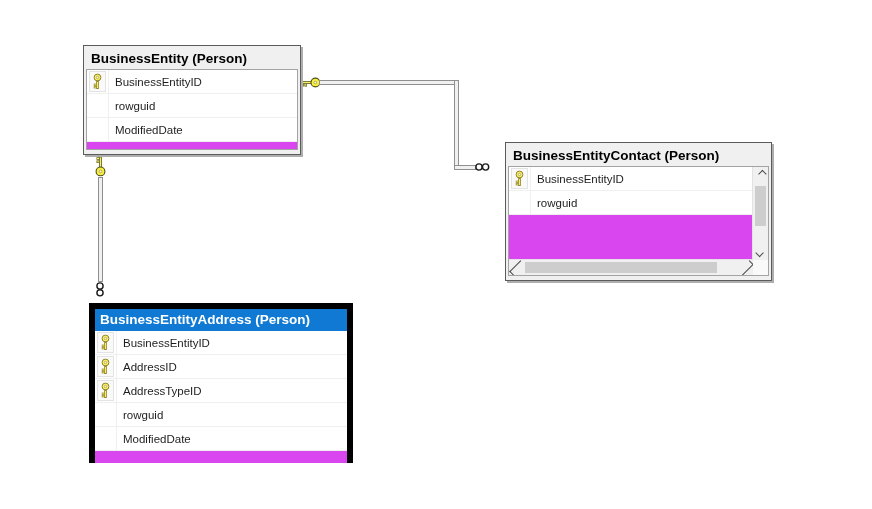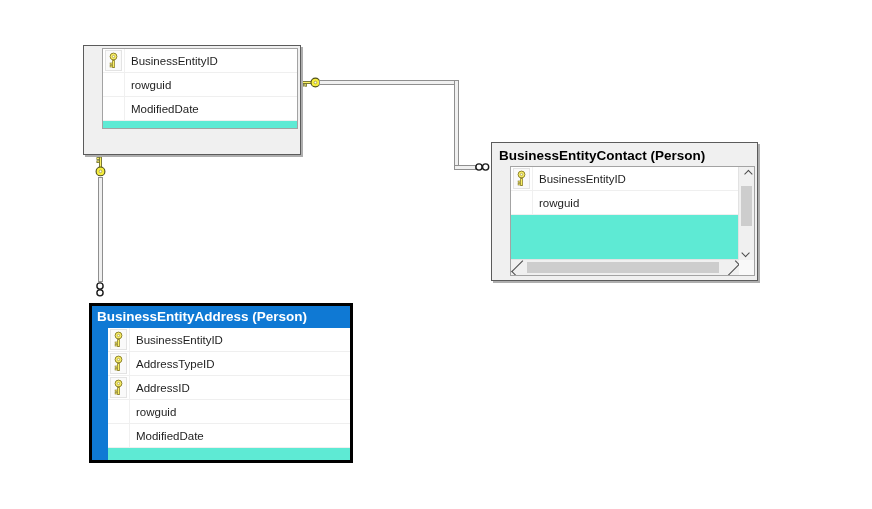--- a/index.html
+++ b/index.html
@@ -5,31 +5,31 @@
   html,body{margin:0;padding:0;background:#fff;}
   #canvas{
     position:relative;width:872px;height:509px;background:#ffffff;overflow:hidden;
     font-family:"Liberation Sans", sans-serif;
   }
   
   .tbl{position:absolute;box-sizing:border-box;background:#f0f0f0;
        border:1px solid #5b5b5b;box-shadow:2px 2px 0 0 #aeaeae;padding:2px;}
   .tbl-header{height:21px;line-height:21px;padding:0 0 0 5px;font-size:13.5px;
        font-weight:bold;color:#000;white-space:nowrap;overflow:hidden;}
-  .tbl-content{position:relative;box-sizing:border-box;background:#5eead4;
-       border:1px solid #a3a3a3;overflow:hidden;margin-left:16px;}
+  .tbl-content{position:relative;box-sizing:border-box;background:#d946ef;
+       border:1px solid #a3a3a3;overflow:hidden;}
   .tbl-rows{position:relative;}
   .tbl-row{display:flex;align-items:center;height:23px;border-bottom:1px solid #efefef;background:#fff;}
   .key-cell{width:21px;height:100%;display:flex;align-items:center;justify-content:center;
        border-right:1px solid #f0f0f0;flex:0 0 21px;}
   .key-badge{width:15px;height:19px;display:flex;align-items:center;justify-content:center;
        background:#fafafa;border:1px solid #e3e3e3;}
   .col-name{font-size:11.5px;color:#1e1e1e;padding-left:6px;white-space:nowrap;}
   
-  .tbl.selected{border:3px solid #000000;background:#0f79d4;box-shadow:none;padding:0;}
+  .tbl.selected{border:6px solid #000000;background:#0f79d4;box-shadow:none;padding:0;}
   .tbl.selected .tbl-header{color:#fff;height:22px;line-height:22px;background:#0f79d4;}
   .tbl.selected .tbl-content{border:none;}
   
   .vscroll{position:absolute;top:0;right:0;width:15px;bottom:0;background:#f0f0f0;
        border-left:1px solid #e2e2e2;}
   .hscroll{position:absolute;left:0;right:15px;bottom:0;height:15px;background:#f0f0f0;
        border-top:1px solid #e2e2e2;}
   .scroll-btn{position:absolute;width:15px;height:14px;display:flex;align-items:center;justify-content:center;}
   .vscroll .up{top:0;left:0;} .vscroll .down{bottom:0;left:0;}
   .hscroll .left{left:0;top:0;height:15px;} .hscroll .right{right:0;top:0;height:15px;}
@@ -84,20 +84,21 @@
     <div class="seg" style="left:98px;top:177px;width:5px;height:105px;"></div>
     <span class="endpoint" style="left:94px;top:281px;">
       <svg width="12" height="18" viewBox="0 0 12 18">
         <circle cx="6" cy="5" r="3.1" fill="#fff" stroke="#1c1c1c" stroke-width="1.4"></circle>
         <circle cx="6" cy="11.8" r="3.1" fill="#fff" stroke="#1c1c1c" stroke-width="1.4"></circle>
       </svg>
     </span>
   </div>
 
   <div class="tbl" style="left:83px;top:45px;width:218px;height:110px;">
+    <div class="tbl-header">BusinessEntity (Person)</div>
     <div class="tbl-content" style="height:81px;">
       <div class="tbl-rows">
           <div class="tbl-row">
             <span class="key-cell">
               <span class="key-badge">
                 <svg width="11" height="17" viewBox="0 0 11 17">
                   <circle cx="5.5" cy="4.5" r="3.4" fill="#faf063" stroke="#8f8430" stroke-width="1"></circle>
                   <circle cx="5.5" cy="4.5" r="1.2" fill="#fffef0" stroke="#8f8430" stroke-width="0.6"></circle>
                   <rect x="4.6" y="7.8" width="1.8" height="7.8" fill="#faf063" stroke="#8f8430" stroke-width="0.8"></rect>
                   <rect x="2.1" y="11" width="2.5" height="1.5" fill="#faf063" stroke="#8f8430" stroke-width="0.7"></rect>
@@ -112,21 +113,21 @@
             <span class="col-name">rowguid</span>
           </div>
           <div class="tbl-row">
             <span class="key-cell"></span>
             <span class="col-name">ModifiedDate</span>
           </div>
         </div>
     </div>
   </div>
 
-  <div class="tbl" style="left:491px;top:142px;width:267px;height:139px;">
+  <div class="tbl" style="left:505px;top:142px;width:267px;height:139px;">
     <div class="tbl-header">BusinessEntityContact (Person)</div>
     <div class="tbl-content" style="height:110px;">
       <div class="tbl-rows" style="margin-right:15px;margin-bottom:15px;">
           <div class="tbl-row">
             <span class="key-cell">
               <span class="key-badge">
                 <svg width="11" height="17" viewBox="0 0 11 17">
                   <circle cx="5.5" cy="4.5" r="3.4" fill="#faf063" stroke="#8f8430" stroke-width="1"></circle>
                   <circle cx="5.5" cy="4.5" r="1.2" fill="#fffef0" stroke="#8f8430" stroke-width="0.6"></circle>
                   <rect x="4.6" y="7.8" width="1.8" height="7.8" fill="#faf063" stroke="#8f8430" stroke-width="0.8"></rect>
@@ -187,35 +188,35 @@
               <span class="key-badge">
                 <svg width="11" height="17" viewBox="0 0 11 17">
                   <circle cx="5.5" cy="4.5" r="3.4" fill="#faf063" stroke="#8f8430" stroke-width="1"></circle>
                   <circle cx="5.5" cy="4.5" r="1.2" fill="#fffef0" stroke="#8f8430" stroke-width="0.6"></circle>
                   <rect x="4.6" y="7.8" width="1.8" height="7.8" fill="#faf063" stroke="#8f8430" stroke-width="0.8"></rect>
                   <rect x="2.1" y="11" width="2.5" height="1.5" fill="#faf063" stroke="#8f8430" stroke-width="0.7"></rect>
                   <rect x="2.1" y="13.5" width="2.5" height="1.5" fill="#faf063" stroke="#8f8430" stroke-width="0.7"></rect>
                 </svg>
               </span>
             </span>
+            <span class="col-name">AddressID</span>
+          </div>
+          <div class="tbl-row">
+            <span class="key-cell">
+              <span class="key-badge">
+                <svg width="11" height="17" viewBox="0 0 11 17">
+                  <circle cx="5.5" cy="4.5" r="3.4" fill="#faf063" stroke="#8f8430" stroke-width="1"></circle>
+                  <circle cx="5.5" cy="4.5" r="1.2" fill="#fffef0" stroke="#8f8430" stroke-width="0.6"></circle>
+                  <rect x="4.6" y="7.8" width="1.8" height="7.8" fill="#faf063" stroke="#8f8430" stroke-width="0.8"></rect>
+                  <rect x="2.1" y="11" width="2.5" height="1.5" fill="#faf063" stroke="#8f8430" stroke-width="0.7"></rect>
+                  <rect x="2.1" y="13.5" width="2.5" height="1.5" fill="#faf063" stroke="#8f8430" stroke-width="0.7"></rect>
+                </svg>
+              </span>
+            </span>
             <span class="col-name">AddressTypeID</span>
-          </div>
-          <div class="tbl-row">
-            <span class="key-cell">
-              <span class="key-badge">
-                <svg width="11" height="17" viewBox="0 0 11 17">
-                  <circle cx="5.5" cy="4.5" r="3.4" fill="#faf063" stroke="#8f8430" stroke-width="1"></circle>
-                  <circle cx="5.5" cy="4.5" r="1.2" fill="#fffef0" stroke="#8f8430" stroke-width="0.6"></circle>
-                  <rect x="4.6" y="7.8" width="1.8" height="7.8" fill="#faf063" stroke="#8f8430" stroke-width="0.8"></rect>
-                  <rect x="2.1" y="11" width="2.5" height="1.5" fill="#faf063" stroke="#8f8430" stroke-width="0.7"></rect>
-                  <rect x="2.1" y="13.5" width="2.5" height="1.5" fill="#faf063" stroke="#8f8430" stroke-width="0.7"></rect>
-                </svg>
-              </span>
-            </span>
-            <span class="col-name">AddressID</span>
           </div>
           <div class="tbl-row">
             <span class="key-cell"></span>
             <span class="col-name">rowguid</span>
           </div>
           <div class="tbl-row">
             <span class="key-cell"></span>
             <span class="col-name">ModifiedDate</span>
           </div>
         </div>

